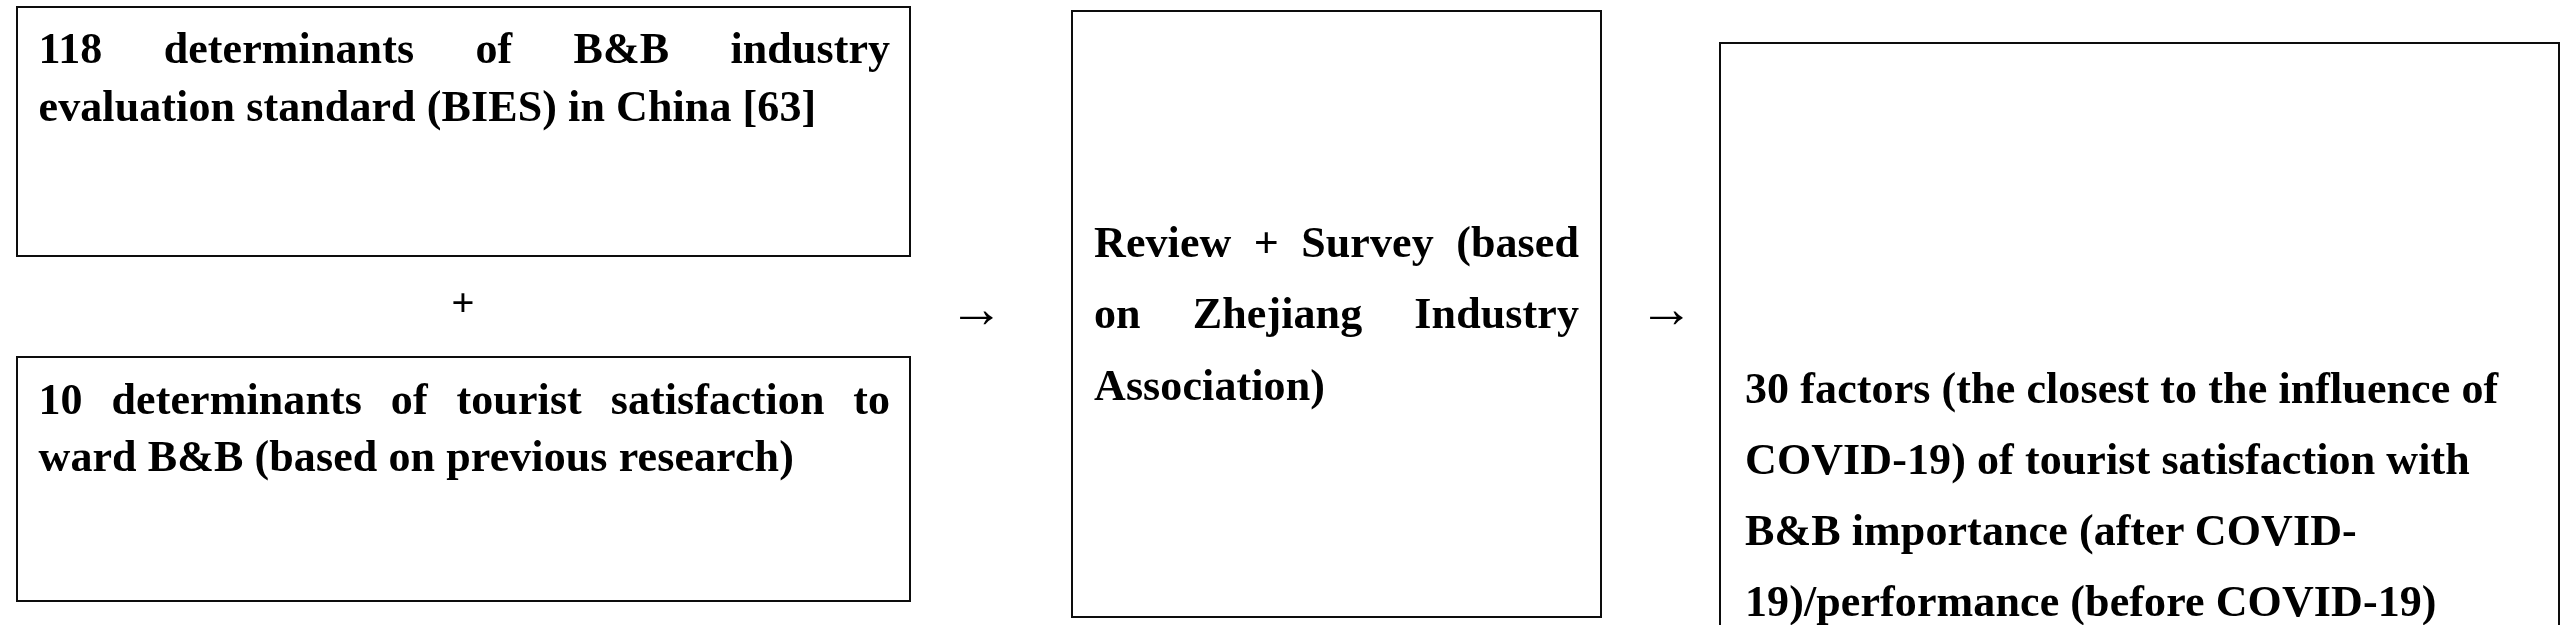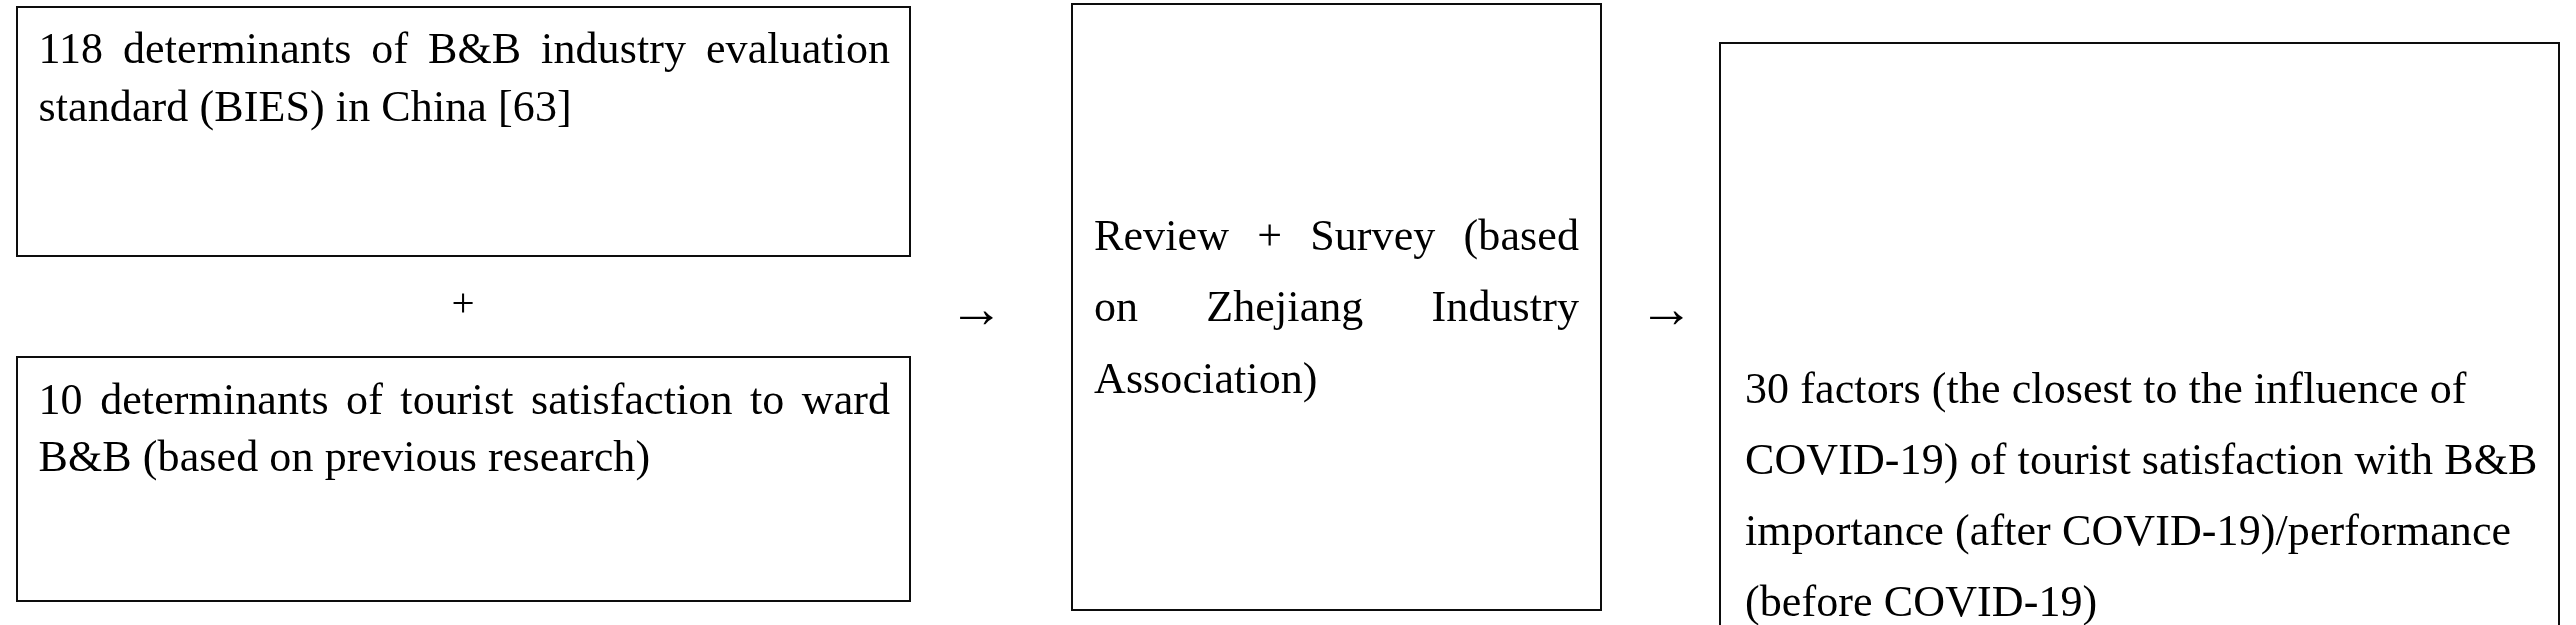--- a/index.html
+++ b/index.html
@@ -12,20 +12,21 @@
     height: 625px;
     font-family: "Liberation Serif", serif;
     color: #000000;
     overflow: hidden;
   }
 
   .diagram {
     position: relative;
     width: 2576px;
     height: 625px;
+    font-weight: bold;
   }
 
   .box {
     position: absolute;
     box-sizing: border-box;
     border: 2.1px solid #0d0d0d;
     background: #ffffff;
     padding: 12.7px 18.3px 12.7px 21px;
   }
 
@@ -77,21 +78,21 @@
     position: absolute;
     left: 949px;
     top: 281px;
     font-size: 55px;
     line-height: 1;
   }
 
   
   #box-method {
     left: 1071px;
-    top: 3px;
+    top: 10px;
     width: 531px;
     height: 608px;
     padding: 0 21px;
     display: flex;
     align-items: center;
   }
   #box-method p {
     font-size: 44px;
     line-height: 1.62;
     text-align: justify;

